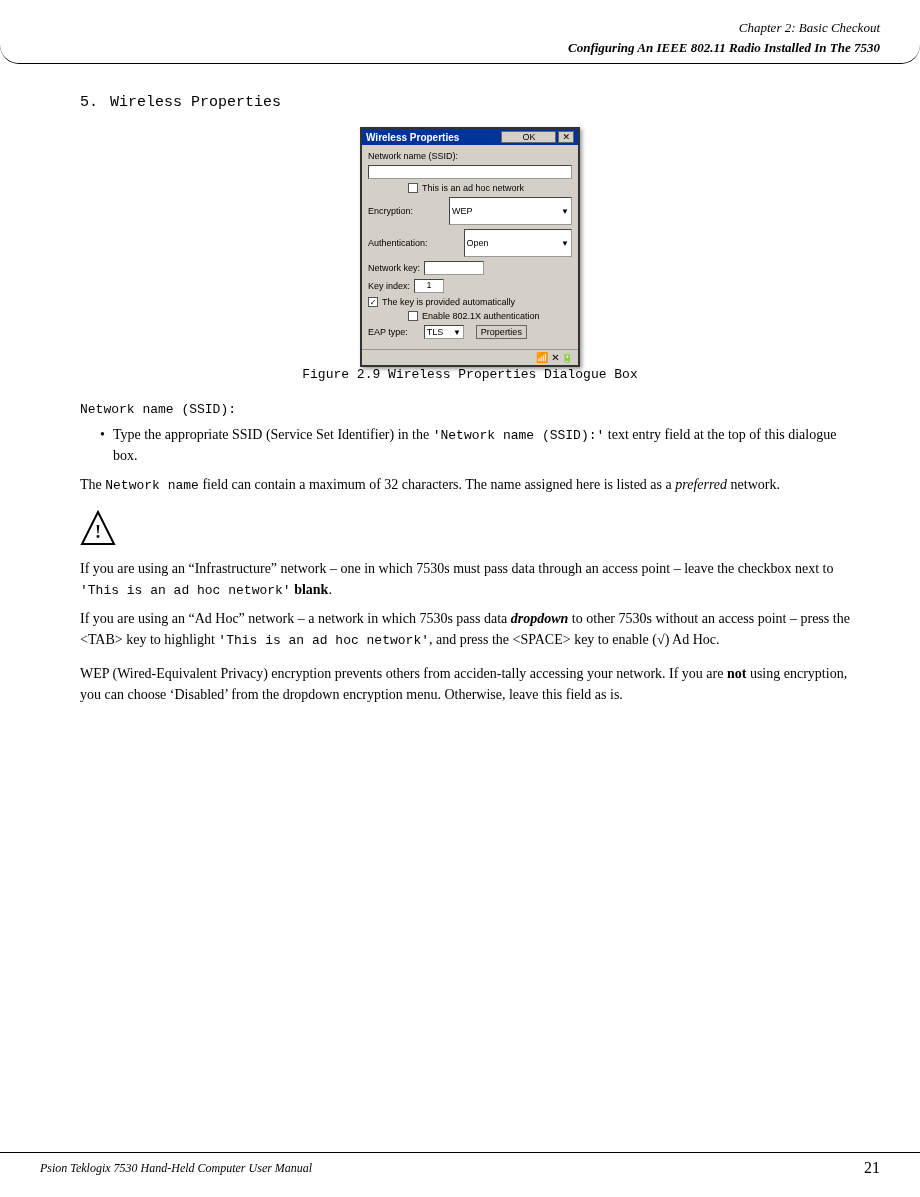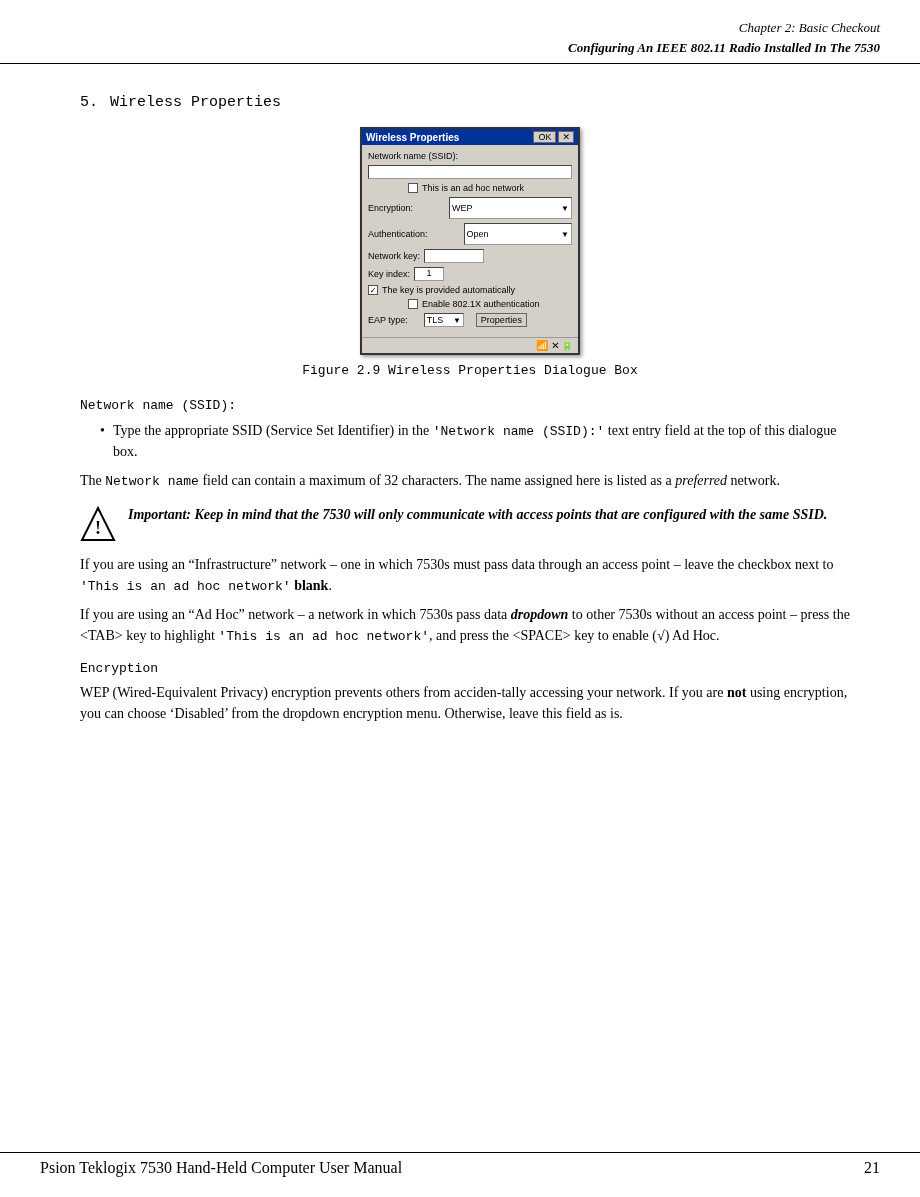--- a/index.html
+++ b/index.html
@@ -12,20 +12,21 @@
       color: #000;
       position: relative;
     }
 
     
     .page-header {
       text-align: right;
       padding: 18px 40px 6px 60px;
       border-bottom: 1px solid #000;
       line-height: 1.5;
+      border-radius: 19px;
     }
     .page-header .chapter-line {
       font-size: 13px;
       font-style: italic;
     }
     .page-header .chapter-bold {
       font-weight: bold;
     }
 
     
@@ -78,21 +79,21 @@
     .dialog-title-buttons {
       display: flex;
       gap: 2px;
       align-items: center;
     }
     .dialog-btn-ok {
       background: #d4d0c8;
       color: #000;
       border: 1px solid #666;
       font-size: 9px;
-      padding: 0 4px;
+      padding: 0 20px;
       cursor: pointer;
     }
     .dialog-btn-close {
       background: #d4d0c8;
       color: #000;
       border: 1px solid #666;
       font-size: 9px;
       padding: 0 3px;
       cursor: pointer;
     }
@@ -134,21 +135,21 @@
     }
     .dialog-select-row {
       display: flex;
       align-items: center;
       margin-bottom: 4px;
       gap: 32px;
     }
     .dialog-select {
       border: 1px inset #999;
       background: #fff;
-      height: 22px;
+      height: 28px;
       flex: 1;
       font-size: 9px;
       display: flex;
       align-items: center;
       justify-content: space-between;
       padding: 0 2px;
     }
     .dialog-select-arrow {
       font-size: 8px;
     }
@@ -220,21 +221,20 @@
     }
     .status-icon {
       font-size: 10px;
     }
 
     
     .figure-caption {
       font-family: 'Courier New', monospace;
       font-size: 13px;
       text-align: center;
-      margin-top: 8px;
     }
 
     
     .body-section {
       margin-bottom: 12px;
       line-height: 1.5;
     }
     .body-section p {
       margin-bottom: 8px;
     }
@@ -289,21 +289,22 @@
       left: 0;
       right: 0;
       padding: 0 40px;
       display: flex;
       justify-content: space-between;
       align-items: center;
       border-top: 1px solid #000;
       padding-top: 6px;
     }
     .footer-title {
-      font-size: 16px;
+      font-size: 12px;
+      font-style: italic;
     }
     .footer-page {
       font-size: 16px;
     }
   </style>
 </head>
 <body>
 
 <div class="page-header">
   <div class="chapter-line">Chapter  2:  Basic Checkout</div>
@@ -416,37 +417,32 @@
     </p>
   </div>
 
   <div class="important-box">
     <div class="warning-icon">
       <svg viewBox="0 0 36 36" width="36" height="36" xmlns="http://www.w3.org/2000/svg">
         <polygon points="18,2 34,34 2,34" fill="#fff" stroke="#000" stroke-width="2"></polygon>
         <text x="18" y="28" text-anchor="middle" font-size="18" font-weight="bold" fill="#000">!</text>
       </svg>
     </div>
-    <div class="important-text">
-      <span class="important-label bold-italic">Important:</span>
-      <span class="bold-italic">    <span>Keep in mind that the 7530 will only communicate with access points that are configured with the same SSID.</span></span>
-    </div>
   </div>
 
   <div class="body-section">
     <p>
       <span>If you are using an “Infrastructure” network – one in which 7530s must pass data through an access point – leave the checkbox next to </span><span class="mono">'This is an ad hoc network'</span><span class="bold"> blank</span><span>.</span>
     </p>
     <p>
       <span>If you are using an “Ad Hoc” network – a network in which 7530s pass data </span><span class="bold-italic">dropdown</span><span> to other 7530s without an access point – press the &lt;TAB&gt; key to highlight </span><span class="mono">'This is an ad hoc network'</span><span>, and press the &lt;SPACE&gt; key to enable (√) Ad Hoc.</span>
     </p>
   </div>
 
   <div class="body-section">
-    <div class="section-subheading mono">Encryption</div>
     <p>
       <span>WEP (Wired-Equivalent Privacy) encryption prevents others from acciden-tally accessing your network. If you are </span><span class="bold">not</span><span> using encryption, you can choose ‘Disabled’ from the dropdown encryption menu. Otherwise, leave this field as is.</span>
     </p>
   </div>
 
 </div>
 
 <div class="page-footer">
   <span class="footer-title">Psion Teklogix 7530 Hand-Held Computer User Manual</span>
   <span class="footer-page">21</span>

